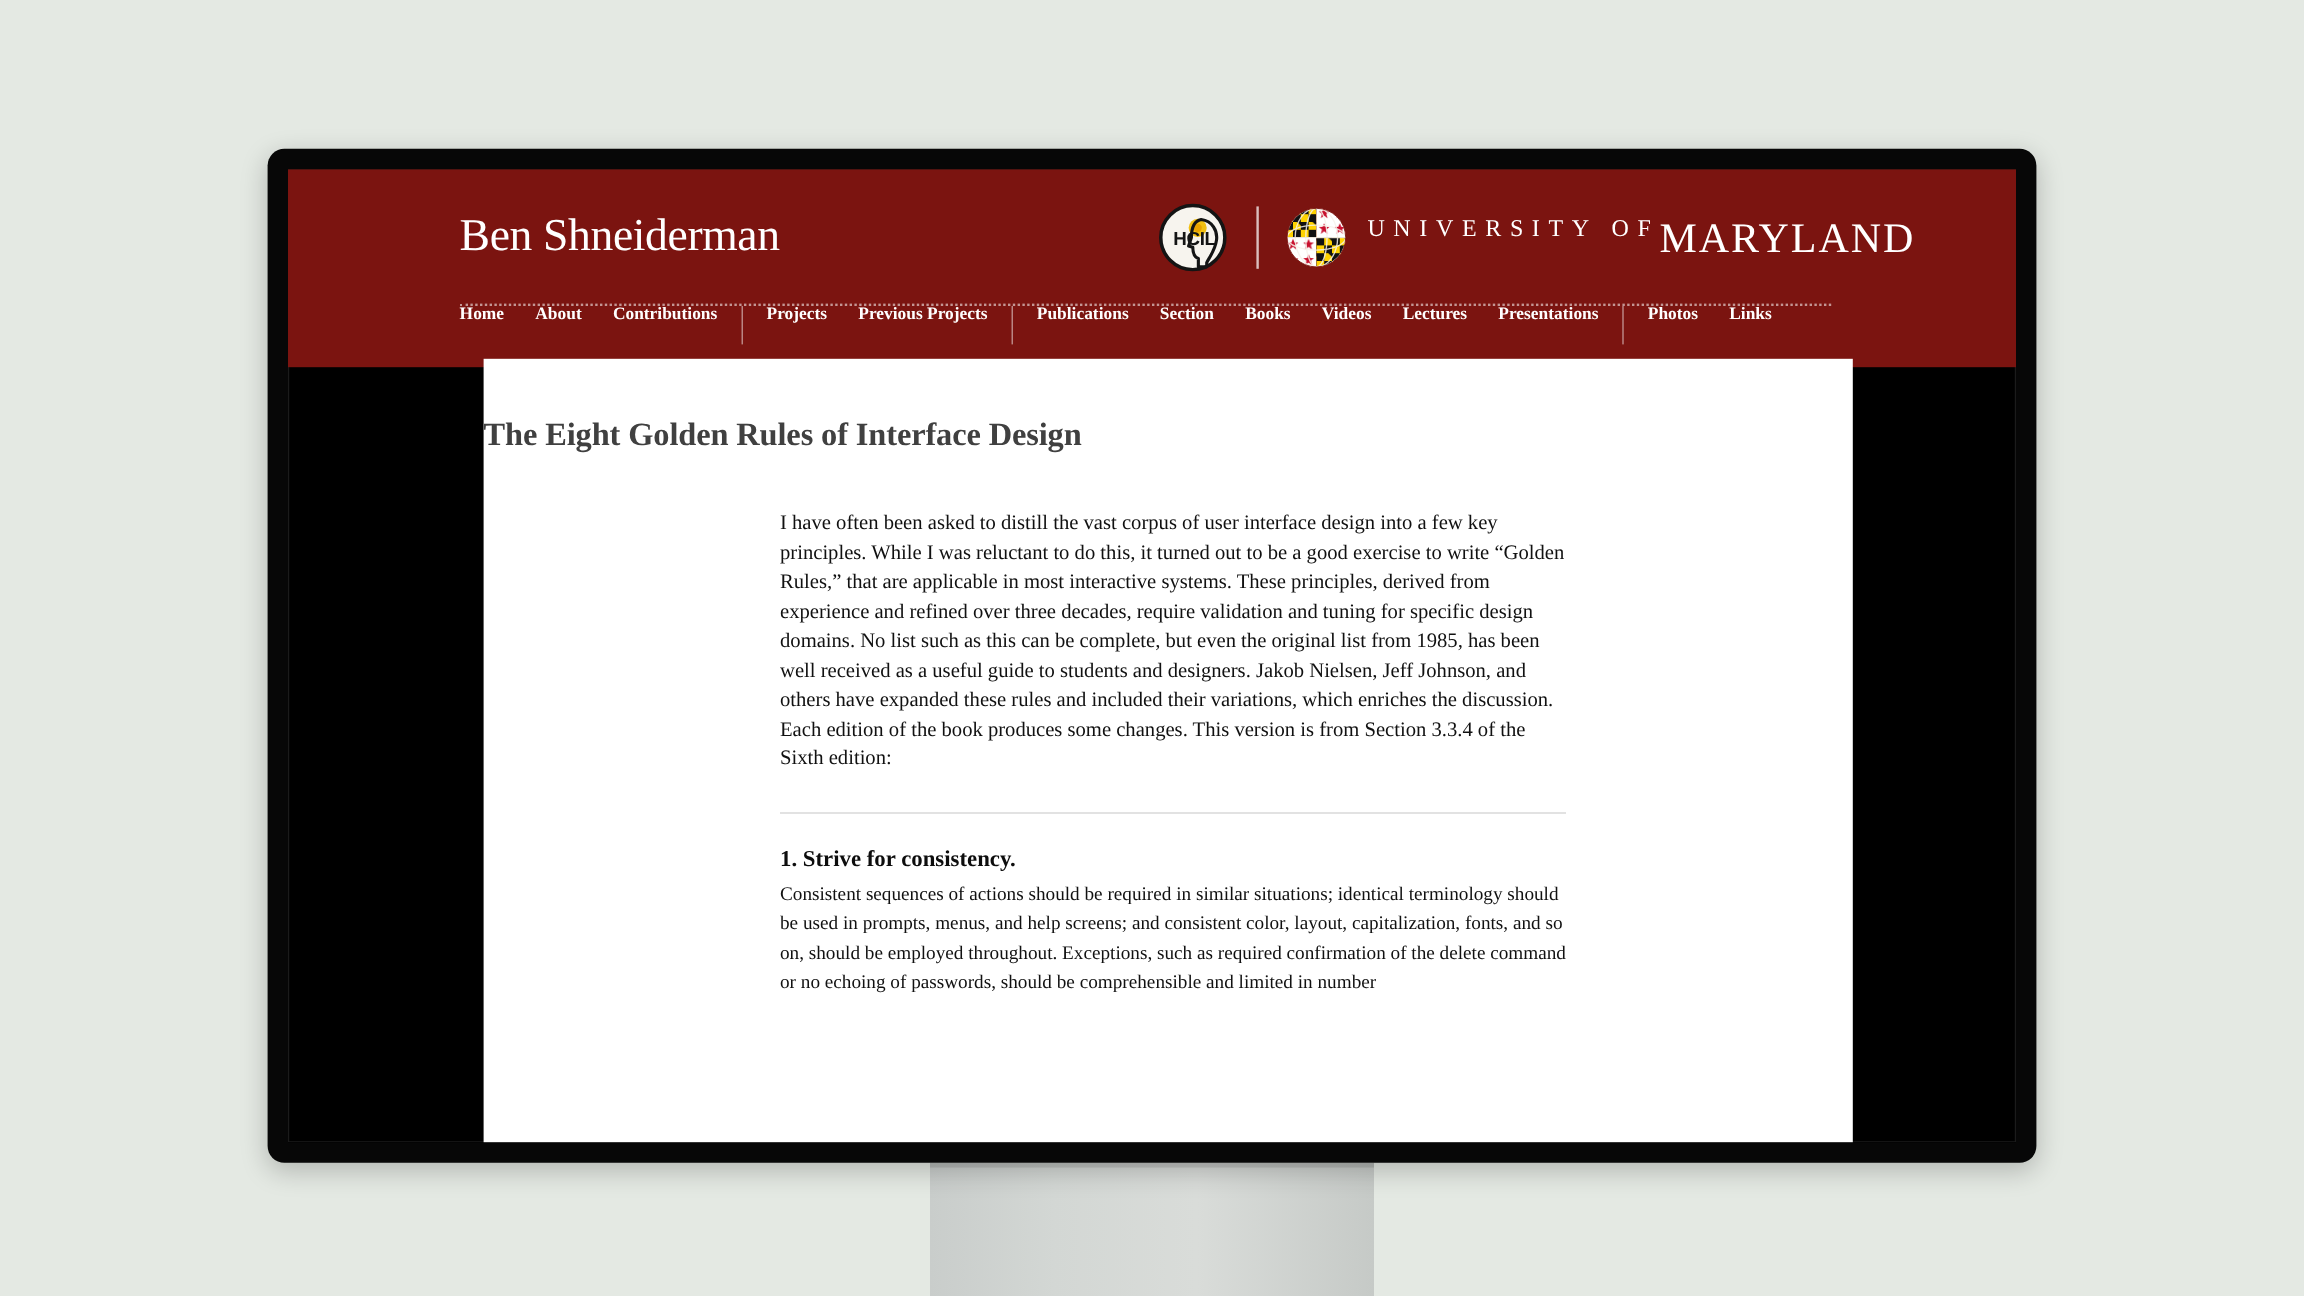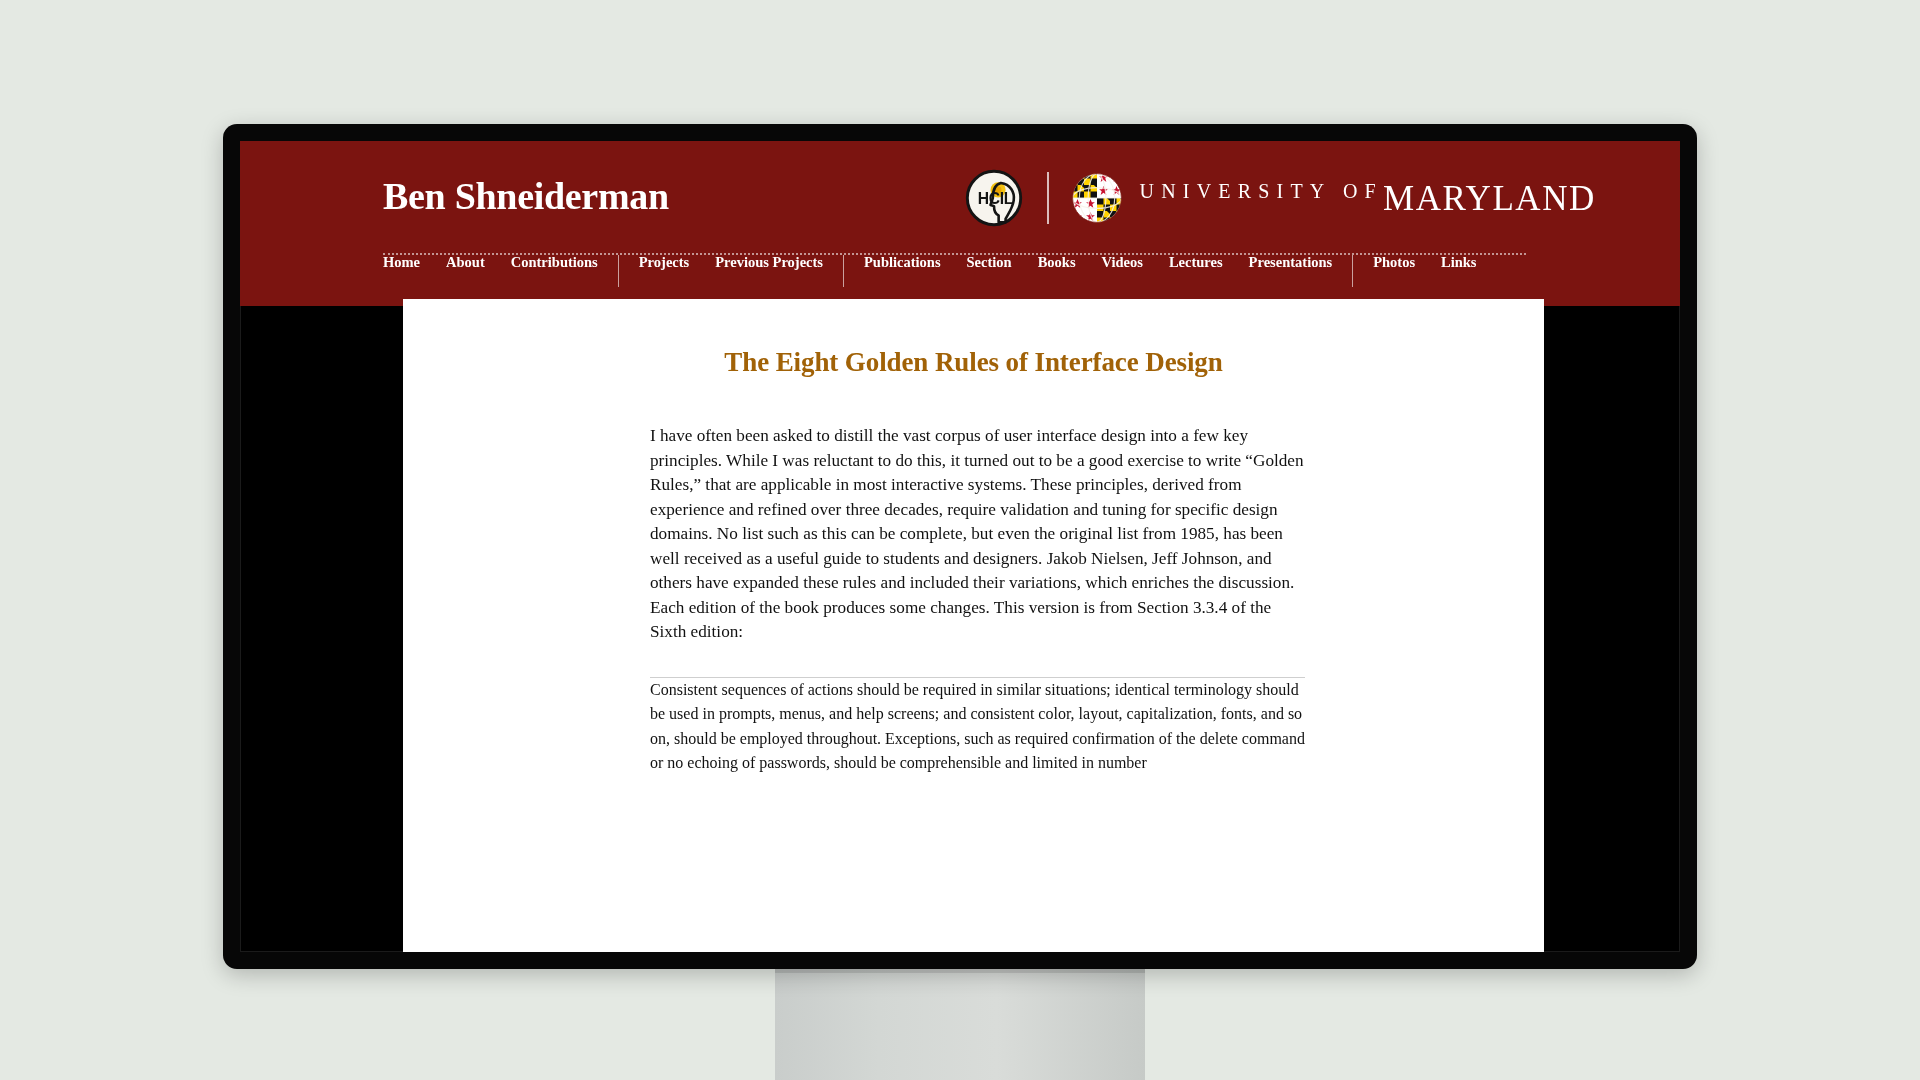--- a/index.html
+++ b/index.html
@@ -82,21 +82,21 @@
     position: absolute;
     left: 0; top: 0;
     width: 1440px;
     height: 112px;
   }
   .site-title {
     position: absolute;
     left: 143px;
     top: 33px;
     font-family: "Liberation Serif", serif;
-    font-weight: bold;
+    font-weight: normal;
     font-size: 38px;
     letter-spacing: -0.3px;
     color: #ffffff;
     white-space: nowrap;
   }
 
   .logo-cluster {
     position: absolute;
     right: 84px;
     top: 22px;
@@ -184,25 +184,24 @@
     top: 158px;
     width: 1141px;
     height: 653px;
     background: #ffffff;
     overflow: hidden;
   }
   .content-inner {
     padding: 28px 0 0 0;
   }
   .page-title {
-    text-align: center;
     font-family: "Liberation Serif", serif;
     font-weight: bold;
     font-size: 27px;
-    color: #a16207;
+    color: #404040;
     margin: 20px 0 0 0;
     letter-spacing: -0.1px;
   }
   .body-col {
     width: 655px;
     margin: 0 auto;
     padding-left: 8px;
   }
   .body-p {
     font-family: "Liberation Serif", serif;
@@ -334,20 +333,21 @@
             <h1 class="page-title">The Eight Golden Rules of Interface Design</h1>
 
             <div class="body-col">
 
               <p class="body-p p-intro">I have often been asked to distill the vast corpus of user interface design into a few key principles. While I was reluctant to do this, it turned out to be a good exercise to write “Golden Rules,” that are applicable in most interactive systems. These principles, derived from experience and refined over three decades, require validation and tuning for specific design domains. No list such as this can be complete, but even the original list from 1985, has been well received as a useful guide to students and designers. Jakob Nielsen, Jeff Johnson, and others have expanded these rules and included their variations, which enriches the discussion. Each edition of the book produces some changes. This version is from Section 3.3.4 of the Sixth edition:</p>
 
 
               <hr class="rule-divider">
 
               <div class="rule-block">
+                <h2 class="rule-heading">1. Strive for consistency.</h2>
                 <p class="rule-body">Consistent sequences of actions should be required in similar situations; identical terminology should be used in prompts, menus, and help screens; and consistent color, layout, capitalization, fonts, and so on, should be employed throughout. Exceptions, such as required confirmation of the delete command or no echoing of passwords, should be comprehensible and limited in number</p>
               </div>
 
             </div>
           </div>
         </div>
 
       </div>
     </div>
   </div>

